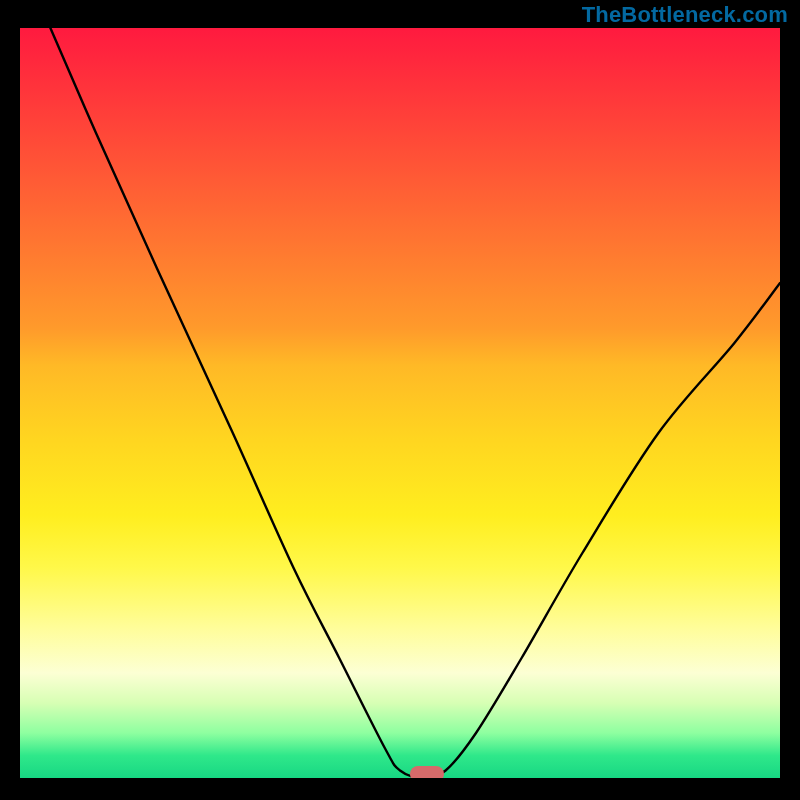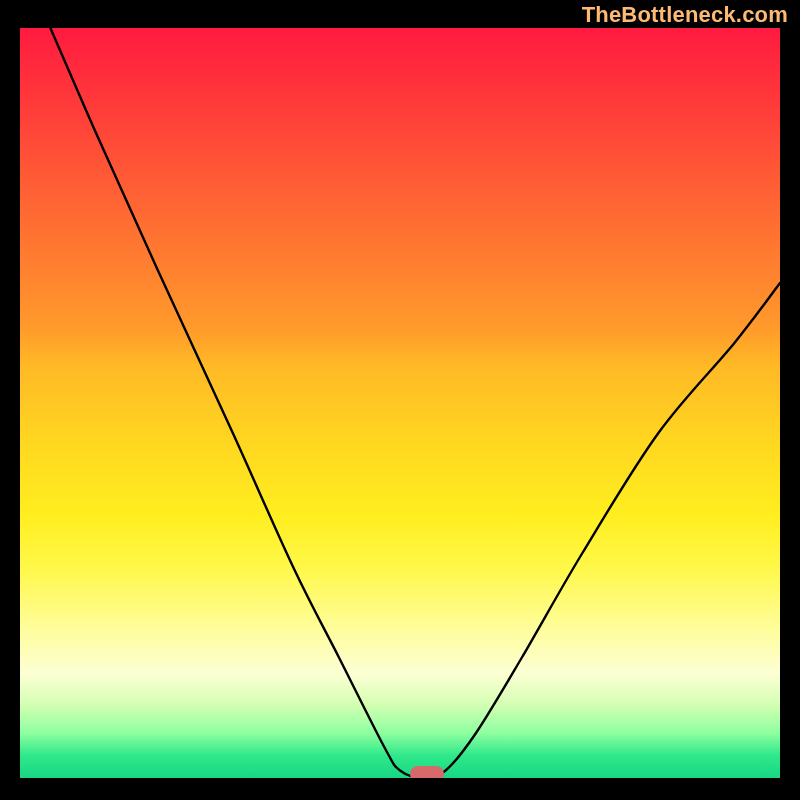--- a/index.html
+++ b/index.html
@@ -14,21 +14,21 @@
   .frame {
     position: relative;
     width: 800px;
     height: 800px;
     background: #000;
   }
   .watermark {
     position: absolute;
     top: 2px;
     right: 12px;
-    color: #fdba74;
+    color: #0369a1;
     font-size: 22px;
     font-weight: 600;
     letter-spacing: 0.2px;
     z-index: 10;
     margin-left: 20px;
   }
   .plot-area {
     position: absolute;
     left: 20px;
     top: 28px;

